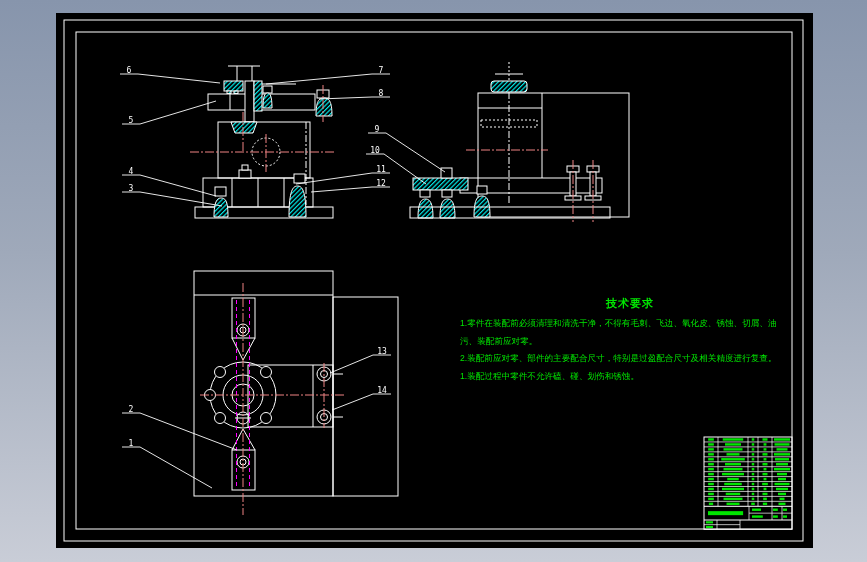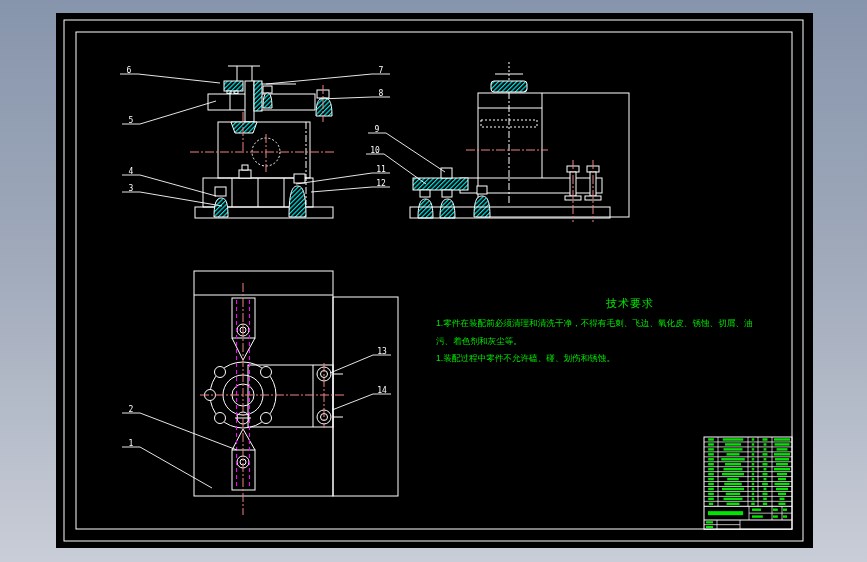--- a/index.html
+++ b/index.html
@@ -13,22 +13,22 @@
   svg text{font-family:"DejaVu Sans Mono",monospace;fill:#ffffff;}
   .w{stroke:#ffffff;fill:none;stroke-width:1;}
   .wf{stroke:#ffffff;fill:#000000;stroke-width:1;}
   .hatch{fill:url(#hatch);stroke:#ffffff;stroke-width:1;}
   .red{stroke:#ef8383;fill:none;stroke-width:1;stroke-dasharray:9 2 2 2;}
   .mag{stroke:#ff00ff;fill:none;stroke-width:1;stroke-dasharray:4 3;}
   .dash{stroke:#ffffff;fill:none;stroke-width:1;stroke-dasharray:2 2;}
   .dashdot{stroke:#ffffff;fill:none;stroke-width:1;stroke-dasharray:7 2 2 2;}
   .techreq{position:absolute;color:#00e600;}
   .tr-title{position:absolute;left:558px;top:296px;width:144px;text-align:center;
-    font-size:11px;font-weight:normal;letter-spacing:1px;}
-  .tr-lines{position:absolute;left:436px;top:315px;width:330px;
+    font-size:11px;font-weight:bold;letter-spacing:1px;}
+  .tr-lines{position:absolute;left:460px;top:315px;width:330px;
     font-size:8.6px;line-height:17.5px;white-space:nowrap;}
 </style>
 </head>
 <body>
 
 <div id="stage">
 
 <svg width="867" height="562" viewBox="0 0 867 562">
   <defs>
     <pattern id="hatch" width="3.2" height="3.2" patternUnits="userSpaceOnUse" patternTransform="rotate(45)">
@@ -350,18 +350,19 @@
         <line x1="704" y1="524.65" x2="740" y2="524.65" stroke="#ffffff" stroke-width="0.7"></line>
         <rect x="706" y="521.225" width="7" height="2.2" fill="#00e600"></rect>
         <rect x="706" y="525.875" width="7" height="2.2" fill="#00e600"></rect>
       </g>
 </svg>
 
 <div class="techreq">
   <div class="tr-title">技术要求</div>
   <div class="tr-lines">
     <div>1.零件在装配前必须清理和清洗干净，不得有毛刺、飞边、氧化皮、锈蚀、切屑、油</div>
-    <div>污、着色剂和灰尘等。</div>
+    <div>污、装配前应对零。</div>
+    <div>2.装配前应对零、部件的主要配合尺寸，特别是过盈配合尺寸及相关精度进行复查。</div>
     <div>1.装配过程中零件不允许磕、碰、划伤和锈蚀。</div>
   </div>
 </div>
 
 </div>
 
 </body></html>

